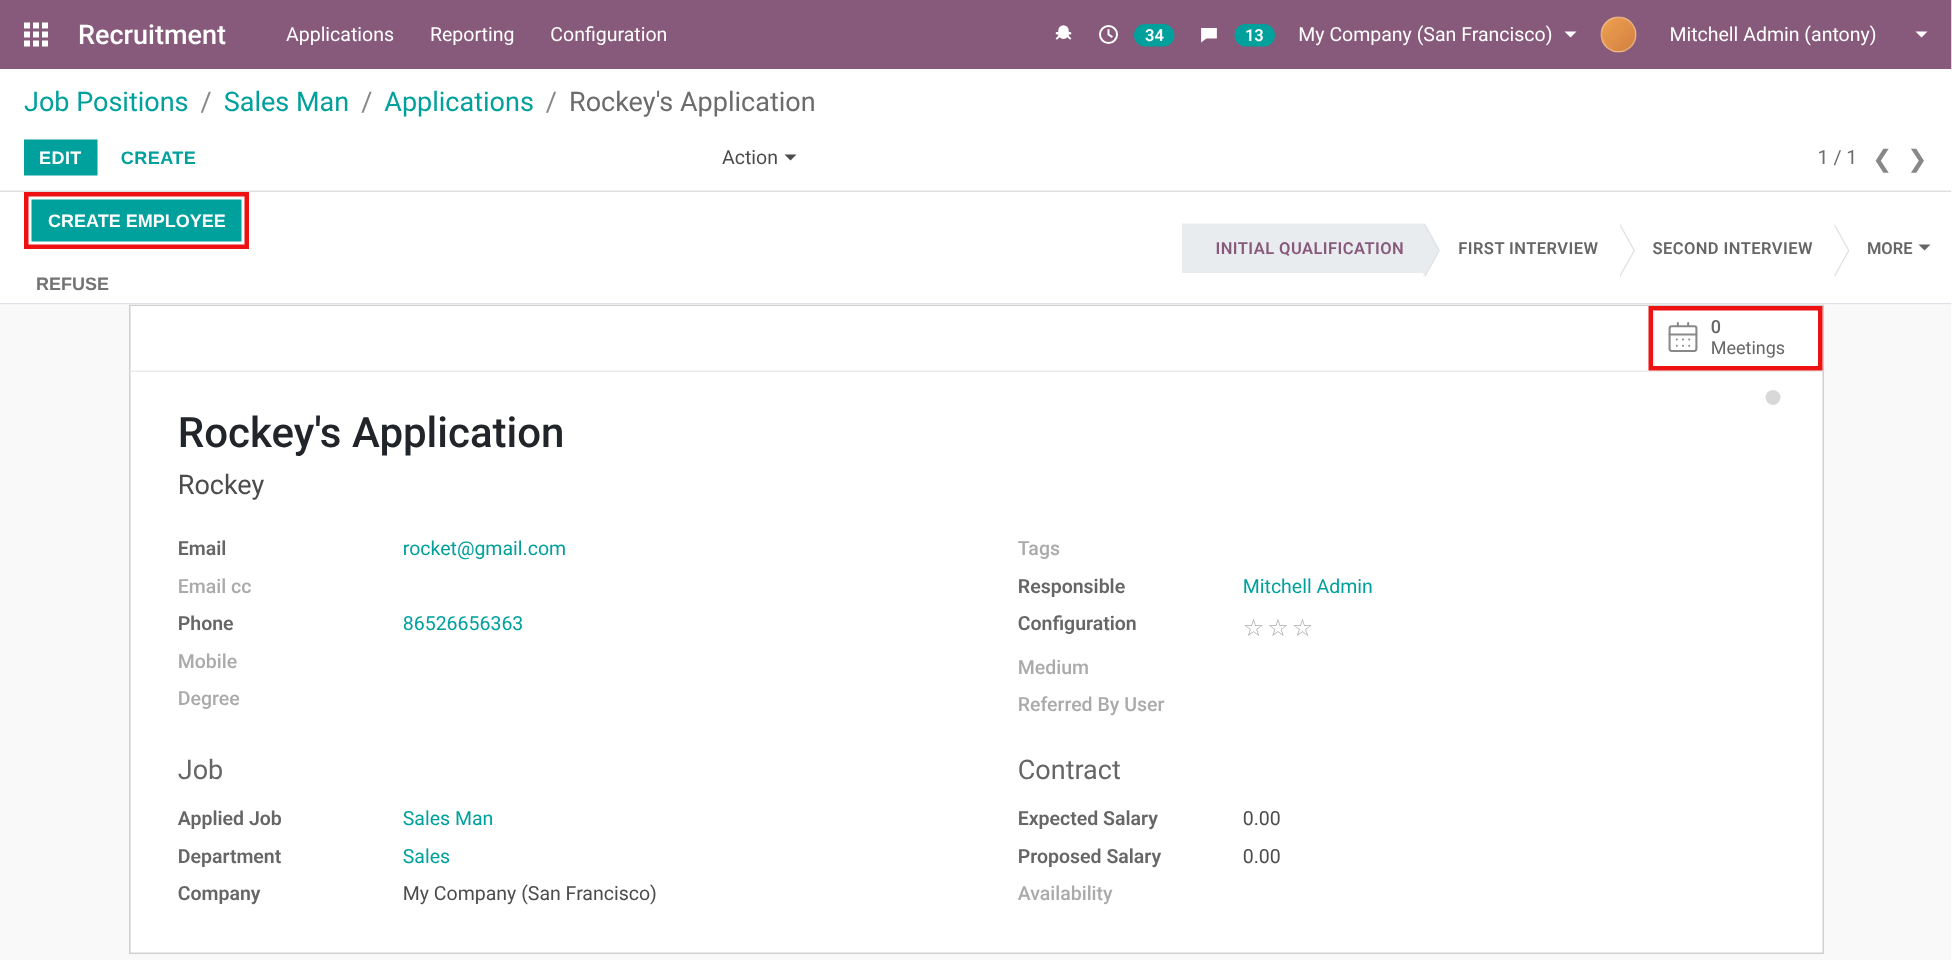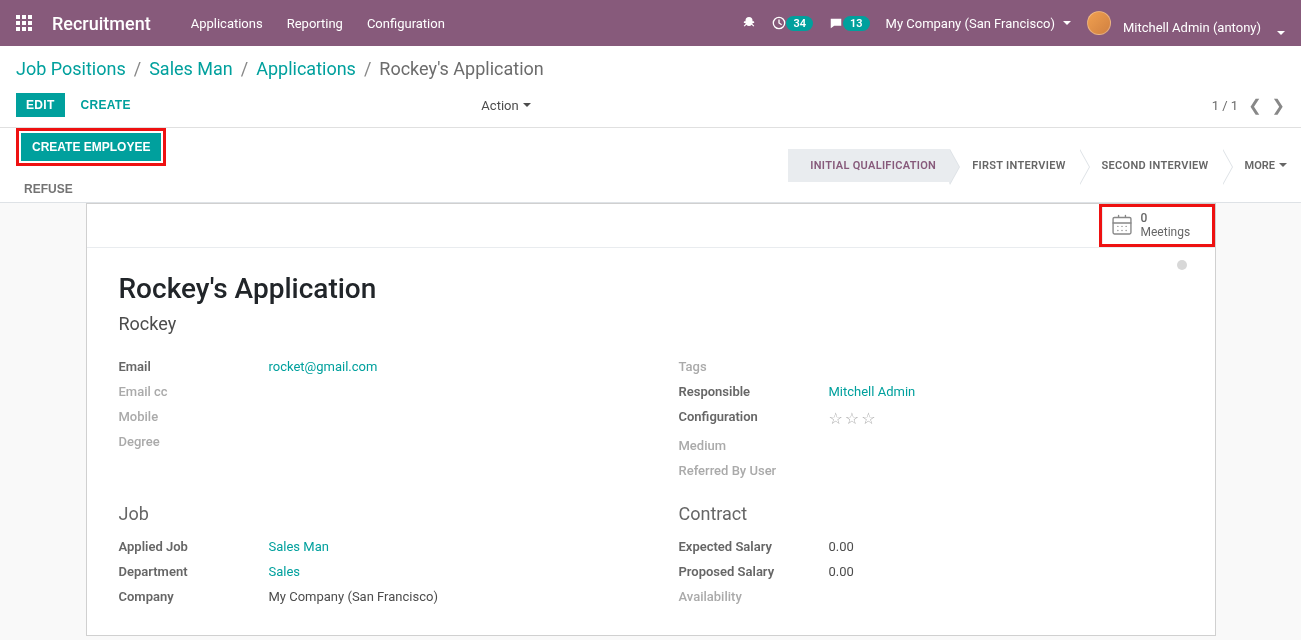--- a/index.html
+++ b/index.html
@@ -7,23 +7,23 @@
 
 
 .navbar { background: #875a7b; color: #fff; height: 46px; display: flex; align-items: center; padding: 0 16px; }
 .apps-icon { display: grid; grid-template-columns: repeat(3, 4px); grid-gap: 2px; cursor: pointer; margin-right: 20px; }
 .apps-icon span { width: 4px; height: 4px; background: #fff; }
 .brand { font-size: 18px; font-weight: 500; margin-right: 40px; }
 .nav-menu { display: flex; gap: 24px; }
 .nav-menu a { color: #fff; text-decoration: none; font-size: 13px; cursor: pointer; }
 .nav-right { margin-left: auto; display: flex; align-items: center; gap: 16px; }
 .icon-btn { position: relative; cursor: pointer; display: flex; align-items: center; }
-.badge { background: #00a09d; color: #fff; border-radius: 10px; padding: 1px 7px; font-size: 11px; font-weight: 600; margin-left: 0; }
+.badge { background: #00a09d; color: #fff; border-radius: 10px; padding: 1px 7px; font-size: 11px; font-weight: 600; margin-left: 10px; }
 .company-select { color: #fff; cursor: pointer; display: flex; align-items: center; gap: 4px; }
-.user-select { color: #fff; cursor: pointer; display: flex; align-items: flex-end; gap: 12px; }
+.user-select { color: #fff; cursor: pointer; display: flex; align-items: center; gap: 22px; }
 .avatar { width: 24px; height: 24px; border-radius: 50%; background: linear-gradient(135deg, #f0a050, #d08040); border: 1px solid rgba(255,255,255,0.3); }
 .caret-down { display: inline-block; width: 0; height: 0; border-left: 4px solid transparent; border-right: 4px solid transparent; border-top: 4px solid currentColor; margin-left: 4px; }
 
 
 .control-panel { padding: 12px 16px 0 16px; border-bottom: 1px solid #e0e0e0; }
 .breadcrumb { display: flex; align-items: center; gap: 8px; font-size: 18px; color: #7c7bad; margin-bottom: 14px; }
 .breadcrumb a { color: #00a09d; text-decoration: none; cursor: pointer; }
 .breadcrumb .sep { color: #888; }
 .breadcrumb .current { color: #6c6c6c; }
 
@@ -208,20 +208,24 @@
         <div class="form-col">
           <div class="field-row">
             <div class="field-label">Email</div>
             <div class="field-value link">rocket@gmail.com</div>
           </div>
           <div class="field-row">
             <div class="field-label muted">Email cc</div>
             <div class="field-value"></div>
           </div>
           <div class="field-row">
+            <div class="field-label">Phone</div>
+            <div class="field-value link">86526656363</div>
+          </div>
+          <div class="field-row">
             <div class="field-label muted">Mobile</div>
             <div class="field-value"></div>
           </div>
           <div class="field-row">
             <div class="field-label muted">Degree</div>
             <div class="field-value"></div>
           </div>
         </div>
         <div class="form-col">
           <div class="field-row">

